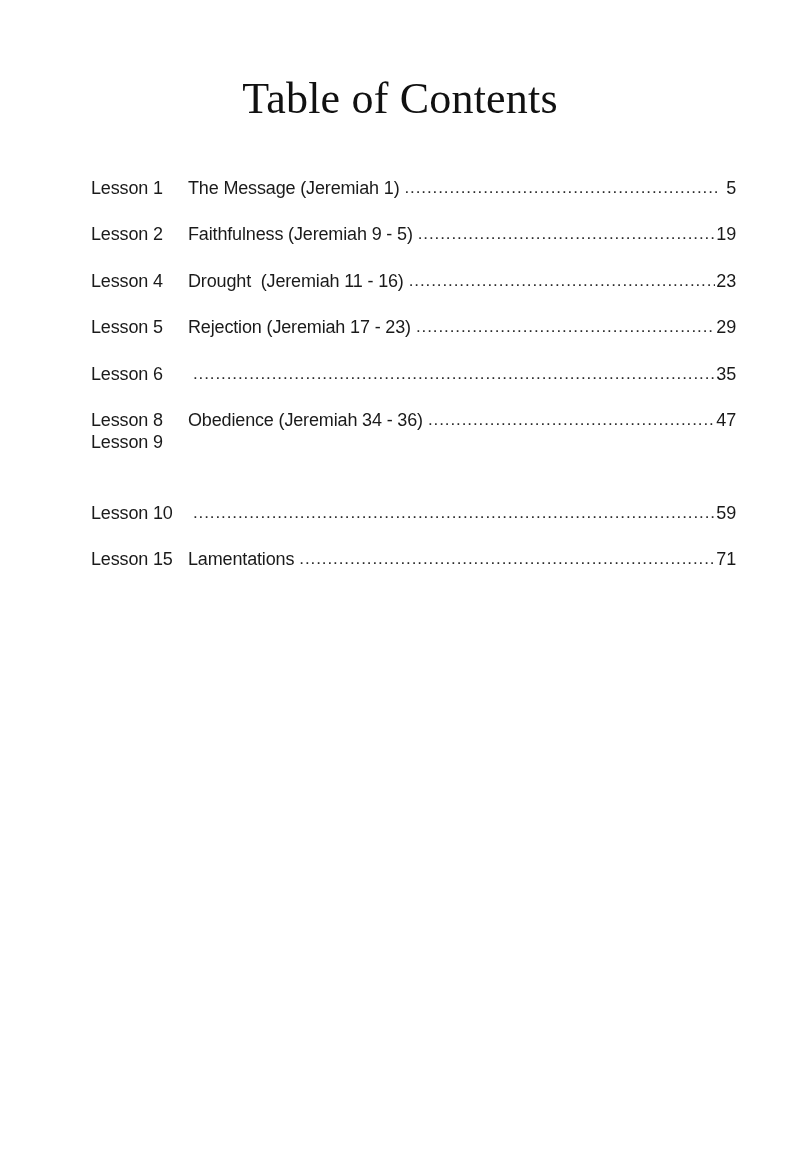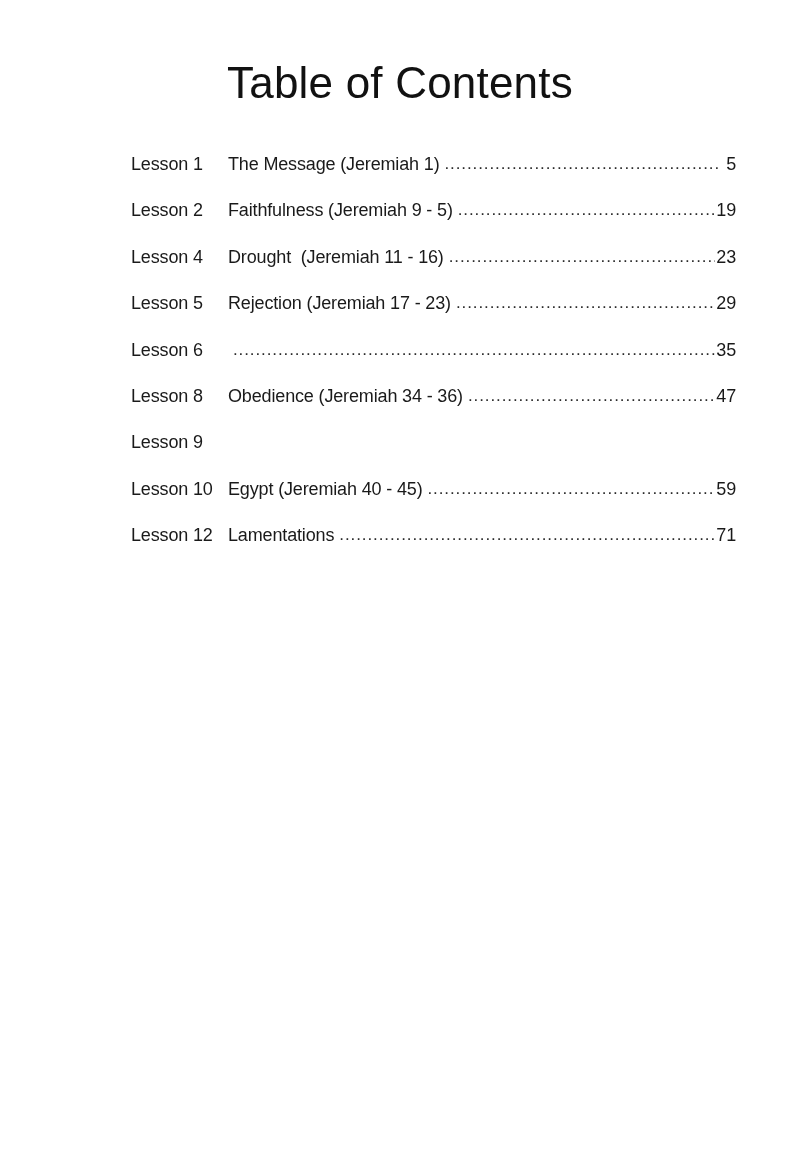--- a/index.html
+++ b/index.html
@@ -20,23 +20,23 @@
     position: absolute;
     inset: 0;
     background: #ffffff;
     overflow: hidden;
   }
 
   .toc-title {
     position: absolute;
     left: 0;
     right: 0;
-    top: 59px;
+    top: 75px;
     text-align: center;
-    font-family: Liberation Sans, sans-serif;
+    font-family: Liberation Serif, serif;
     font-size: 44px;
     font-weight: 300;
     letter-spacing: 0.2px;
     color: #111111;
     line-height: 1.1;
   }
 
   .toc-list {
     position: absolute;
     left: 91px;
@@ -52,29 +52,29 @@
     font-weight: 400;
     color: #1a1a1a;
     line-height: 22px;
     letter-spacing: -0.15px;
   }
 
   .toc-lesson {
     flex: 0 0 auto;
     width: 97px;
     white-space: nowrap;
-    margin-left: 40px;
   }
 
   .toc-entry {
     flex: 1 1 auto;
     display: flex;
     align-items: baseline;
     min-width: 0;
     overflow: hidden;
+    margin-top: 24px;
   }
 
   .toc-entry-title {
     flex: 0 0 auto;
     white-space: pre;
   }
 
   .toc-leader {
     flex: 1 1 auto;
     overflow: hidden;
@@ -152,27 +152,26 @@
           <span class="toc-leader"></span>
           <span class="toc-page">47</span>
         </span>
       </div>
       <div class="toc-row">
         <span class="toc-lesson">Lesson 9</span>
       </div>
       <div class="toc-row">
         <span class="toc-lesson">Lesson 10</span>
         <span class="toc-entry">
-          <span class="toc-entry-title">Egypt (Jeremiah 40 - 45)</span>
           <span class="toc-leader"></span>
           <span class="toc-page">59</span>
         </span>
       </div>
       <div class="toc-row">
-        <span class="toc-lesson">Lesson 12</span>
+        <span class="toc-lesson">Lesson 15</span>
         <span class="toc-entry">
           <span class="toc-entry-title">Lamentations</span>
           <span class="toc-leader"></span>
           <span class="toc-page">71</span>
         </span>
       </div>
     </div>
 
 </div>
 

